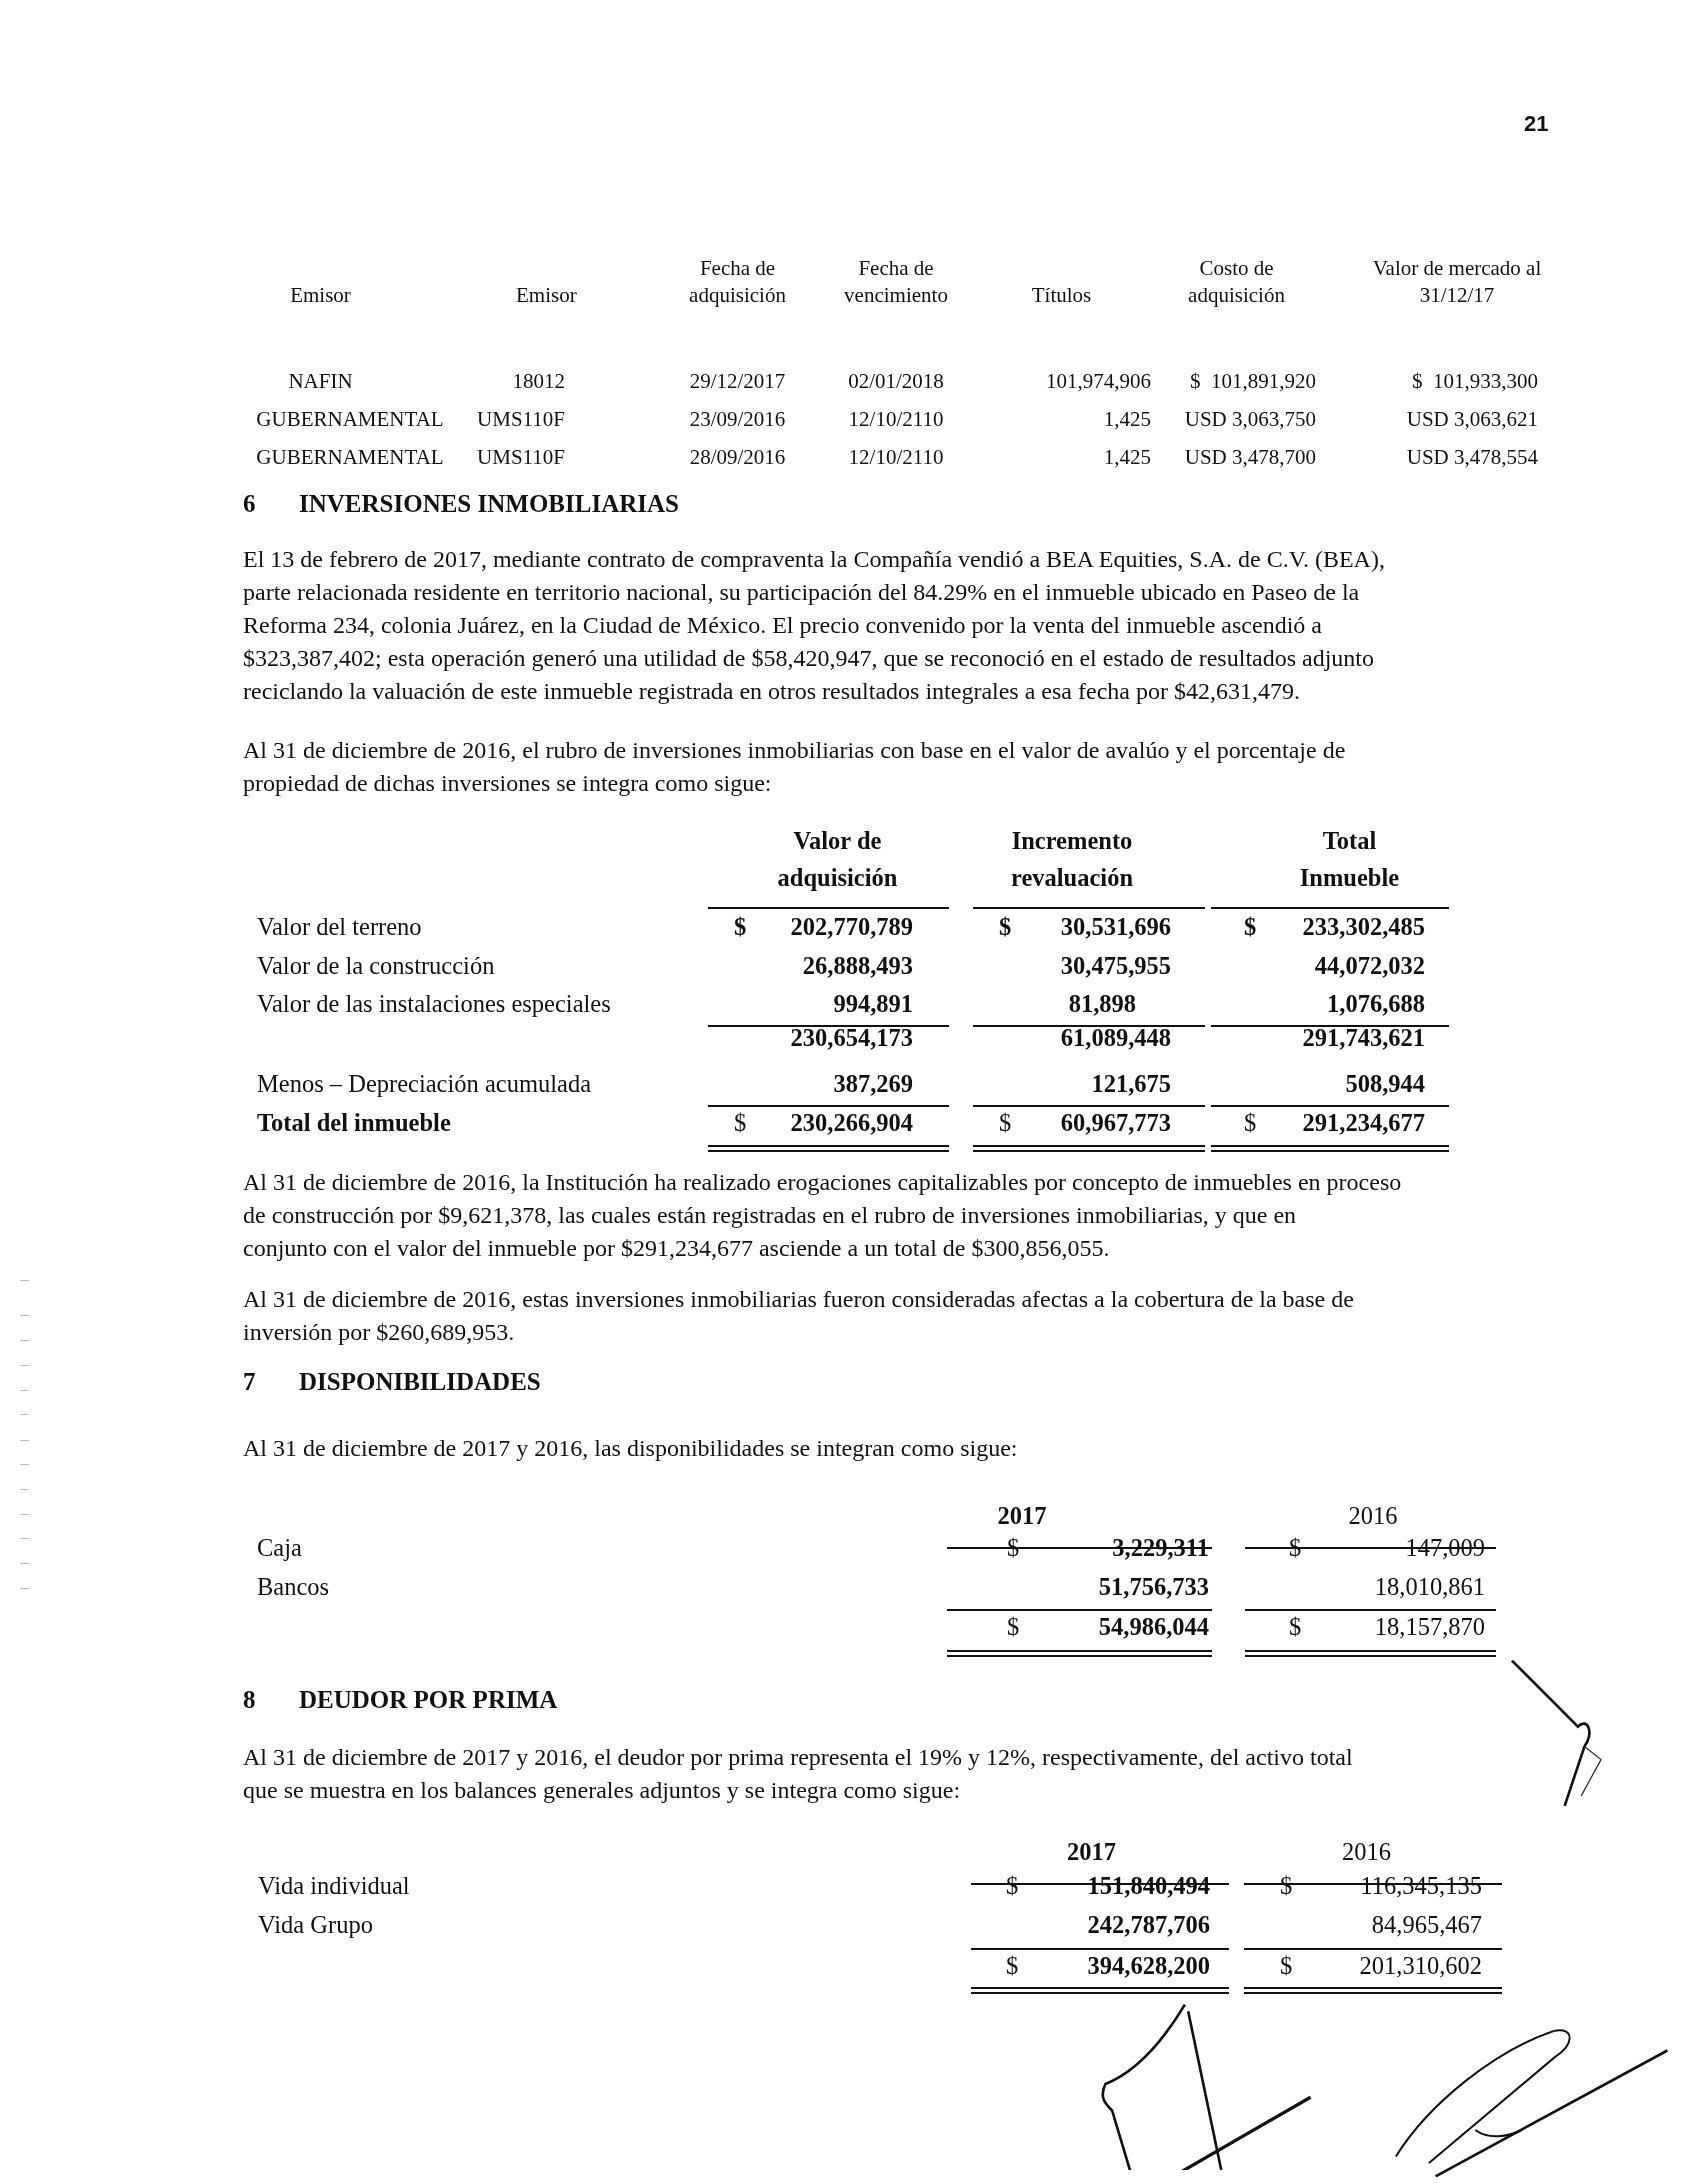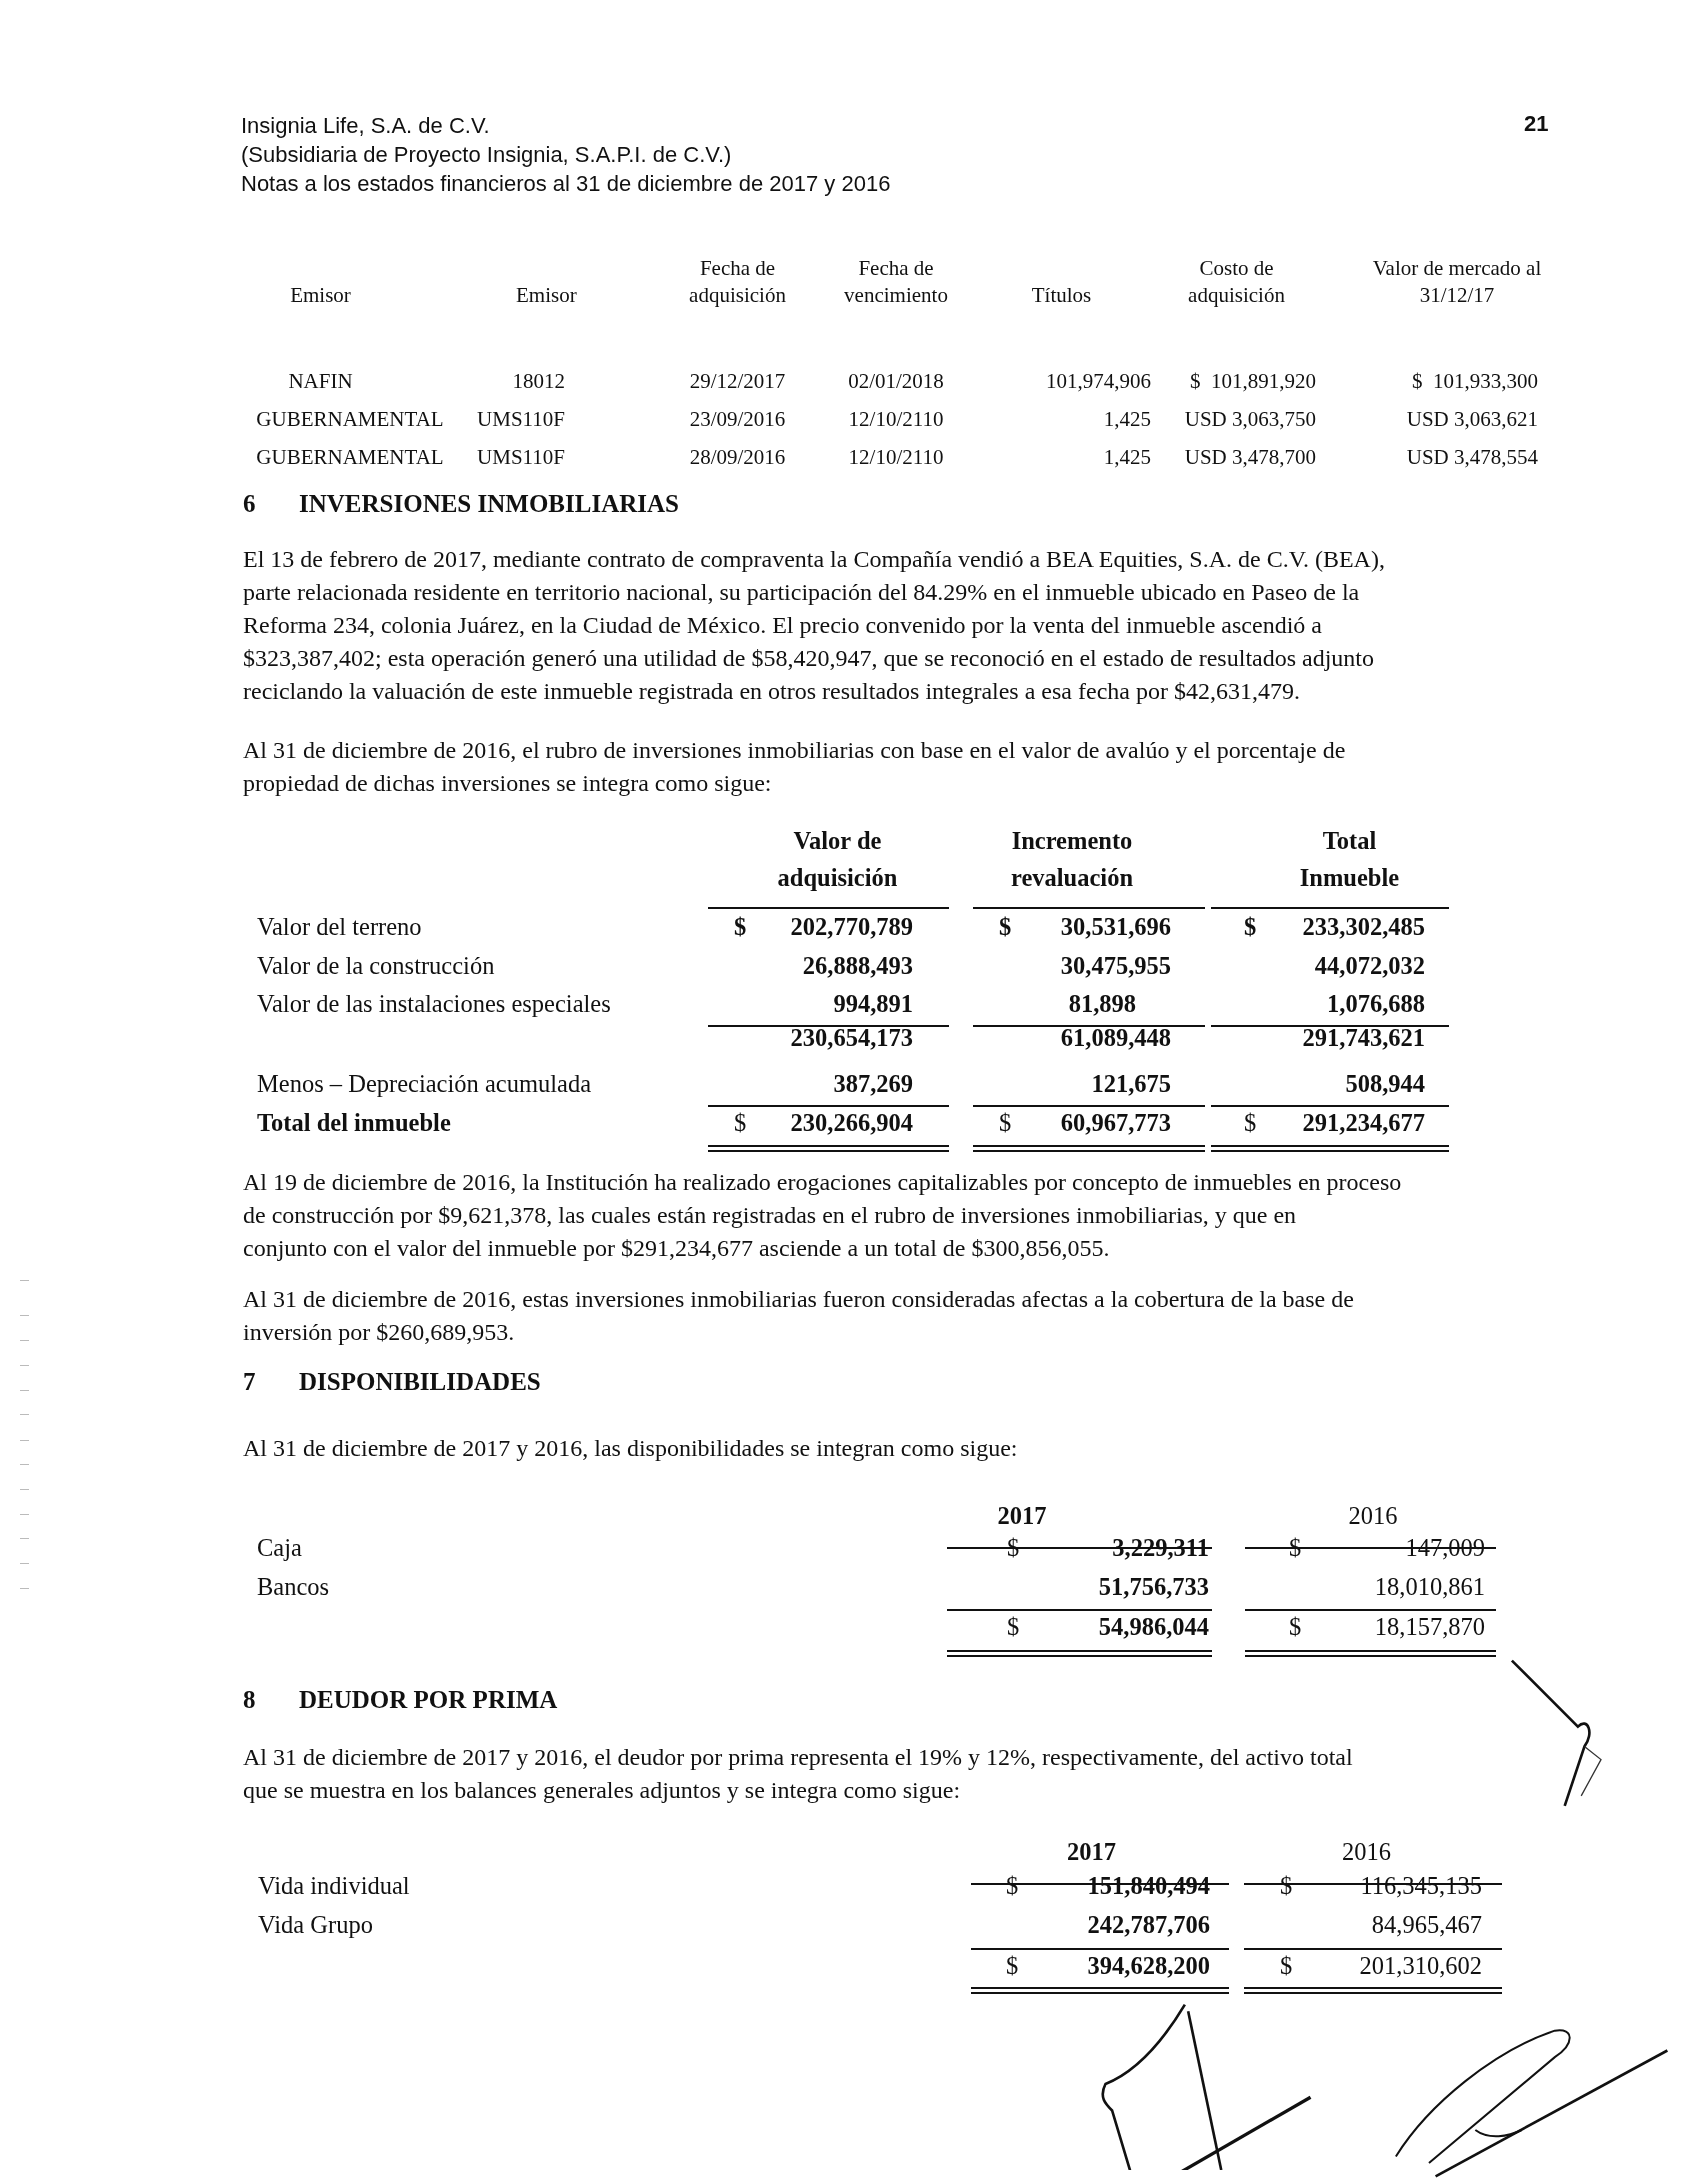--- a/index.html
+++ b/index.html
@@ -27,25 +27,20 @@
   .bold { font-weight: bold; }
   .colhead { position: absolute; text-align: center; font-weight: bold; line-height: 37px; }
   .sig { position: absolute; }
   .tick { position: absolute; left: 20px; width: 9.3px; height: 1.3px; background: #bbb; }
 </style>
 </head>
 <body>
 
 <div class="page">
 
-  <div class="hdr">
-    <div>Insignia Life, S.A. de C.V.</div>
-    <div>(Subsidiaria de Proyecto Insignia, S.A.P.I. de C.V.)</div>
-    <div>Notas a los estados financieros al 31 de diciembre de 2017 y 2016</div>
-  </div>
   <div class="pgnum">21</div>
 
   <div class="inv">
     <div class="row hrow">
       <div class="hcell" style="left:0;width:139px;">
           <div>&nbsp;</div>
           <div>Emisor</div>
         </div>
       <div class="hcell" style="left:265px;width:40px;text-align:right;">
           <div>&nbsp;</div>
@@ -173,21 +168,21 @@
     <div class="dol" style="left:999px;top:1109px;">$</div>
     <div class="num bold" style="left:1019px;width:152px;top:1109px;">60,967,773</div>
     <div class="dol" style="left:1244px;top:1109px;">$</div>
     <div class="num bold" style="left:1270px;width:155px;top:1109px;">291,234,677</div>
     <div class="rule2" style="left:708px;top:1145px;width:241px;"></div>
     <div class="rule2" style="left:973px;top:1145px;width:232px;"></div>
     <div class="rule2" style="left:1211px;top:1145px;width:238px;"></div>
   </div>
 
   <div class="para" style="top:1166px;">
-    <div class="line">Al 19 de diciembre de 2016, la Institución ha realizado erogaciones capitalizables por concepto de inmuebles en proceso</div>
+    <div class="line">Al 31 de diciembre de 2016, la Institución ha realizado erogaciones capitalizables por concepto de inmuebles en proceso</div>
     <div class="line">de construcción por $9,621,378, las cuales están registradas en el rubro de inversiones inmobiliarias, y que en</div>
     <div class="line">conjunto con el valor del inmueble por $291,234,677 asciende a un total de $300,856,055.</div>
   </div>
   <div class="para" style="top:1283px;">
     <div class="line">Al 31 de diciembre de 2016, estas inversiones inmobiliarias fueron consideradas afectas a la cobertura de la base de</div>
     <div class="line">inversión por $260,689,953.</div>
   </div>
 
   <div class="sec-title" style="top:1368px;">
     <span class="num">7</span><span>DISPONIBILIDADES</span>

